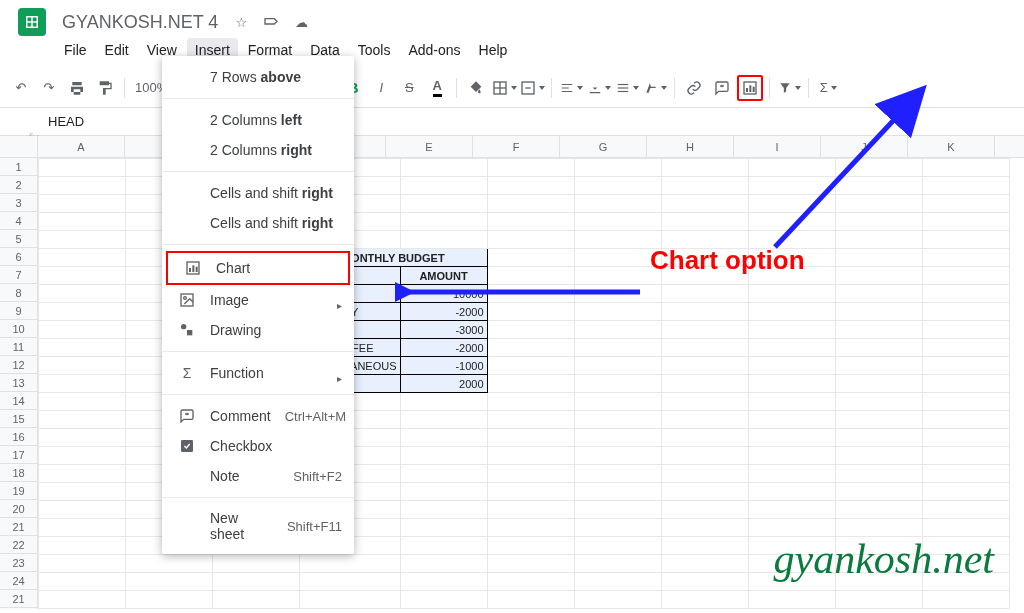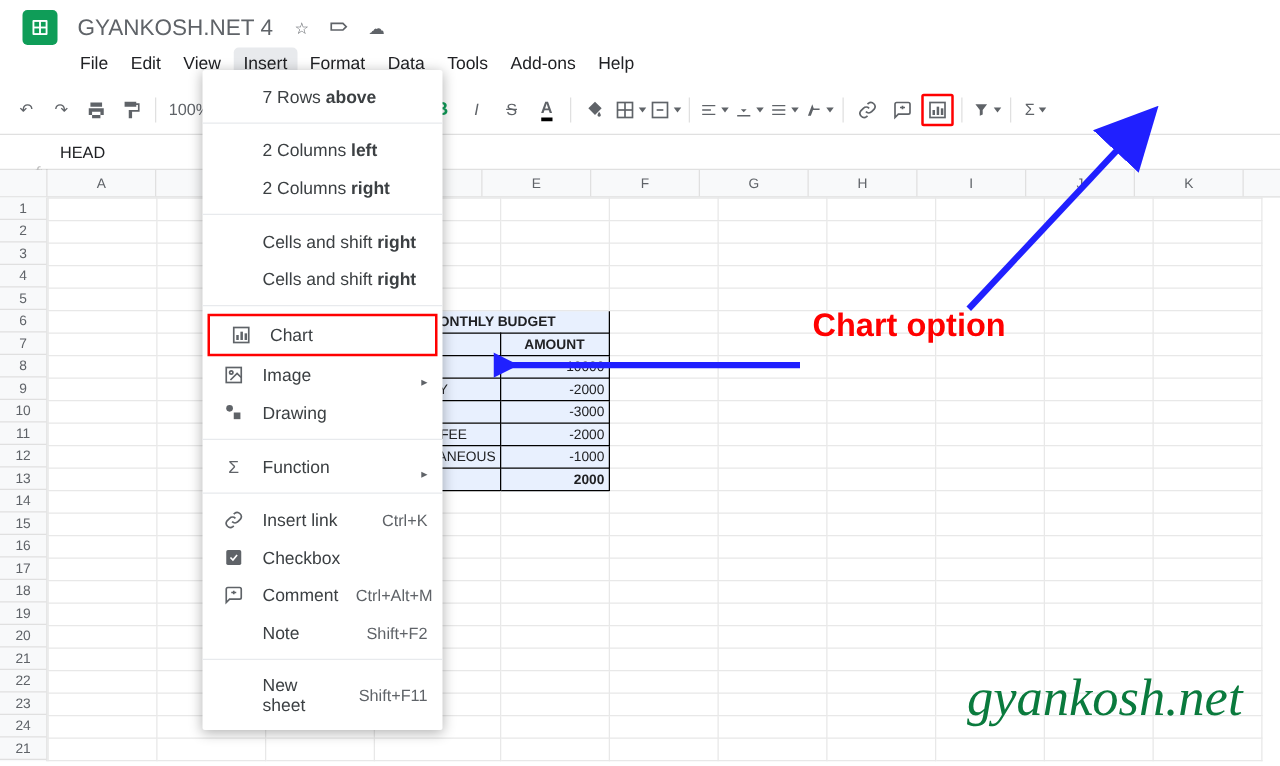--- a/index.html
+++ b/index.html
@@ -390,21 +390,21 @@
               <td style="width: 87px;"></td>
               <td style="width: 87px;"></td>
               <td style="width: 87px;"></td>
               <td style="width: 87px;"></td>
             </tr>
             <tr>
               <td style="width: 87px;"></td>
               <td style="width: 87px;"></td>
               <td style="width: 87px;"></td>
               <td class="sel" style="width: 87px; border: 1px solid rgb(0, 0, 0); overflow: hidden;"></td>
-              <td class="sel c-right" style="width: 87px; border: 1px solid rgb(0, 0, 0); font-weight: bold;">2000</td>
+              <td class="sel c-right" style="width: 87px; border: 1px solid rgb(0, 0, 0);">2000</td>
               <td style="width: 87px;"></td>
               <td style="width: 87px;"></td>
               <td style="width: 87px;"></td>
               <td style="width: 87px;"></td>
               <td style="width: 87px;"></td>
               <td style="width: 87px;"></td>
             </tr>
             <tr>
               <td style="width: 87px;"></td>
               <td style="width: 87px;"></td>
@@ -625,45 +625,36 @@
   <div class="dd-sep"></div>
   <div class="dd-item">
       <span class="icon">Σ</span>
       <span class="lbl">Function</span>
       <span class="sub"></span>
     </div>
   <div class="dd-sep"></div>
   <div class="dd-item">
       <span class="icon">
         <svg width="16" height="16" viewBox="0 0 24 24" fill="none" stroke="#5f6368" stroke-width="2">
-          <path d="M10 14a5 5 0 007 0l3-3a5 5 0 00-7-7l-1 1M14 10a5 5 0 00-7 0l-3 3a5 5 0 007 7l1-1"></path>
+          <path d="M21 15a2 2 0 01-2 2H7l-4 4V5a2 2 0 012-2h14a2 2 0 012 2z"></path>
+          <line x1="12" y1="7" x2="12" y2="11"></line>
+          <line x1="9" y1="9" x2="15" y2="9"></line>
         </svg>
       </span>
-      <span class="lbl">Insert link</span>
-      <span class="shortcut">Ctrl+K</span>
+      <span class="lbl">Comment</span>
+      <span class="shortcut">Ctrl+Alt+M</span>
     </div>
   <div class="dd-item">
       <span class="icon">
         <svg width="16" height="16" viewBox="0 0 24 24" fill="#5f6368">
           <rect x="3" y="3" width="18" height="18" rx="2"></rect>
           <path d="M8 12l3 3 5-6" stroke="#fff" stroke-width="2" fill="none"></path>
         </svg>
       </span>
       <span class="lbl">Checkbox</span>
-    </div>
-  <div class="dd-item">
-      <span class="icon">
-        <svg width="16" height="16" viewBox="0 0 24 24" fill="none" stroke="#5f6368" stroke-width="2">
-          <path d="M21 15a2 2 0 01-2 2H7l-4 4V5a2 2 0 012-2h14a2 2 0 012 2z"></path>
-          <line x1="12" y1="7" x2="12" y2="11"></line>
-          <line x1="9" y1="9" x2="15" y2="9"></line>
-        </svg>
-      </span>
-      <span class="lbl">Comment</span>
-      <span class="shortcut">Ctrl+Alt+M</span>
     </div>
   <div class="dd-item">
       <span class="icon"></span>
       <span class="lbl">Note</span>
       <span class="shortcut">Shift+F2</span>
     </div>
   <div class="dd-sep"></div>
   <div class="dd-item">
       <span class="icon"></span>
       <span class="lbl">New sheet</span>

